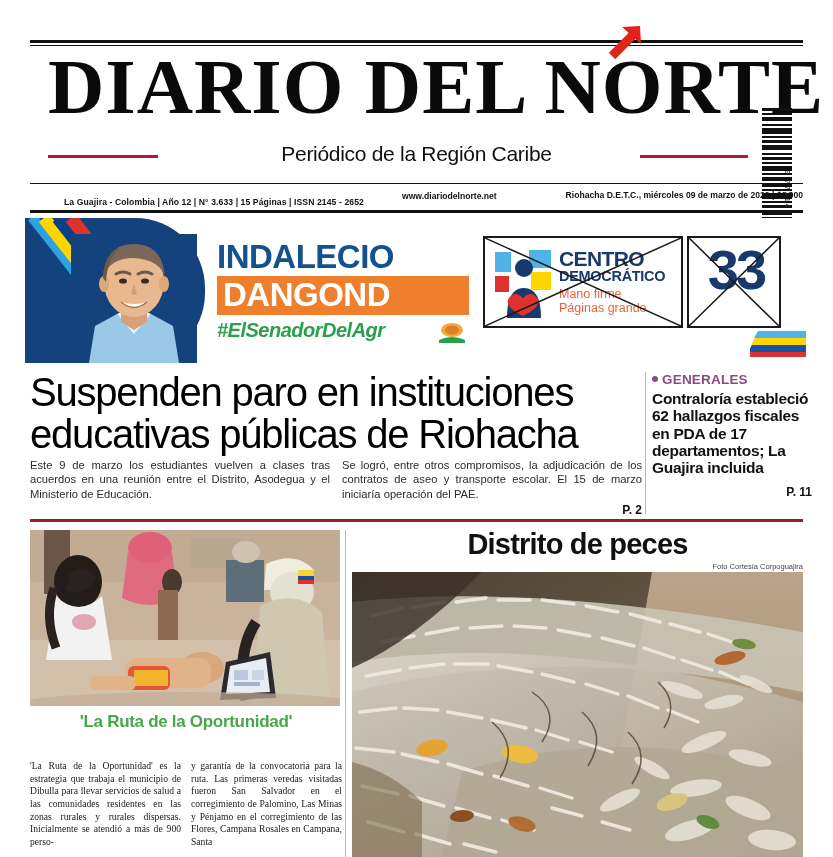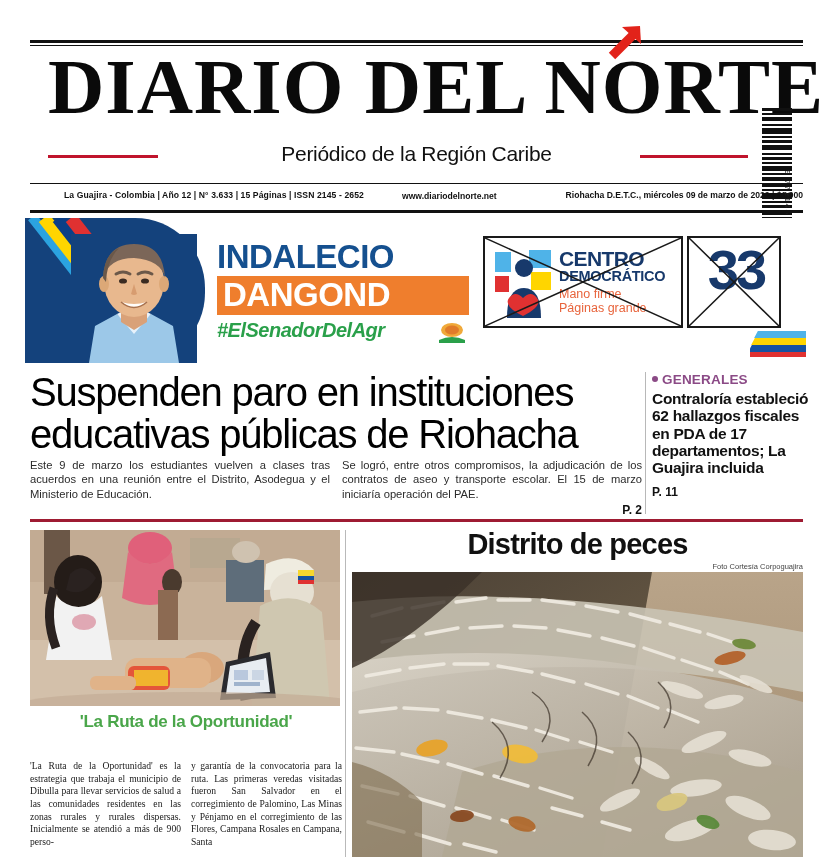--- a/index.html
+++ b/index.html
@@ -57,21 +57,21 @@
   .tag-rule { position:absolute; top:13px; height:3px; background:#c0142c; }
   .tag-rule.left { left:48px; width:110px; }
   .tag-rule.right { left:640px; width:108px; }
 
   
   .infobar-top-line { position:absolute; left:30px; top:183px; width:773px; height:1px; background:#111; }
   .infobar {
     position:absolute; left:30px; top:188px; width:773px; height:20px;
     font-size:8.6px; color:#111; font-weight:600;
   }
-  .infobar .left { position:absolute; left:2px; top:2px; letter-spacing:0.1px;padding-left:32px; }
+  .infobar .left { position:absolute; left:2px; top:9px; letter-spacing:0.1px;padding-left:32px; }
   .infobar .mid  { position:absolute; left:372px; top:3px; font-weight:600; }
   .infobar .right{ position:absolute; right:0px; top:2px; }
   .infobar-bot-line { position:absolute; left:30px; top:210px; width:773px; height:3px; background:#111; }
 
   
   .ads { position:absolute; left:25px; top:218px; width:783px; height:145px; display:flex; }
 
   
   .ad-indalecio {
     position:relative; width:450px; height:145px; background:#ffffff; overflow:hidden;
@@ -148,21 +148,21 @@
               font-size:11.2px; line-height:1.28; color:#2b2b2b; text-align:justify; }
   .deck-page { text-align:right; font-weight:700; font-size:12px; color:#111; margin-top:2px; }
   .lead-divider { position:absolute; left:645px; top:372px; width:1px; height:142px; background:#b8b8b8; }
 
   
   .generales { position:absolute; left:652px; top:372px; width:160px; }
   .gen-kicker { font-size:13.5px; font-weight:700; color:#8b4a86; letter-spacing:0.2px; }
   .gen-kicker .dot { display:inline-block; width:6px; height:6px; border-radius:50%;
                      background:#8b4a86; vertical-align:middle; margin-right:4px; margin-bottom:2px;}
   .gen-head { margin-top:3px; font-size:15.5px; font-weight:700; color:#111; line-height:1.12; letter-spacing:-0.3px; }
-  .gen-page { margin-top:8px; text-align:left; font-size:12px; font-weight:700; color:#111; }
+  .gen-page { margin-top:8px; text-align:right; font-size:12px; font-weight:700; color:#111; }
 
   
   .red-rule { position:absolute; left:30px; top:519px; width:773px; height:3px; background:#9e1b32; }
 
   
   .photo-health {
     position:absolute; left:30px; top:530px; width:310px; height:176px;
     overflow:hidden; background:#c8b8a6;
   }
   .bl-head { position:absolute; left:30px; top:712px; width:312px;

